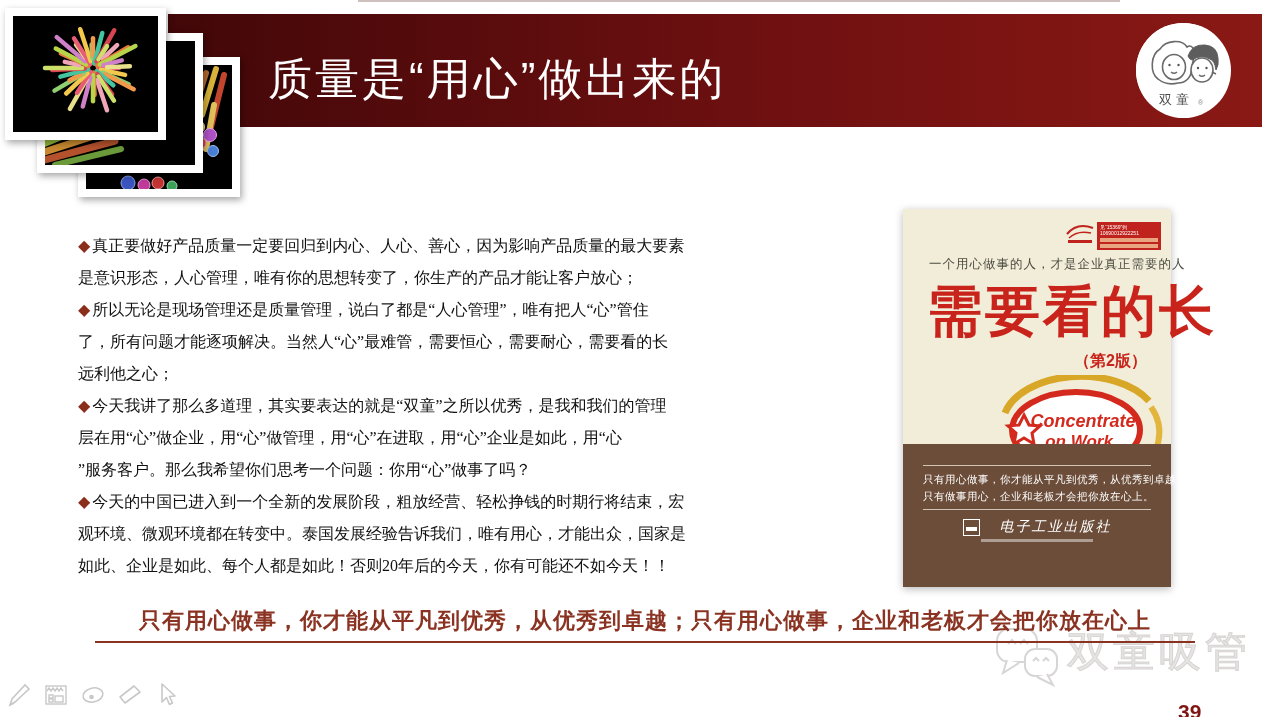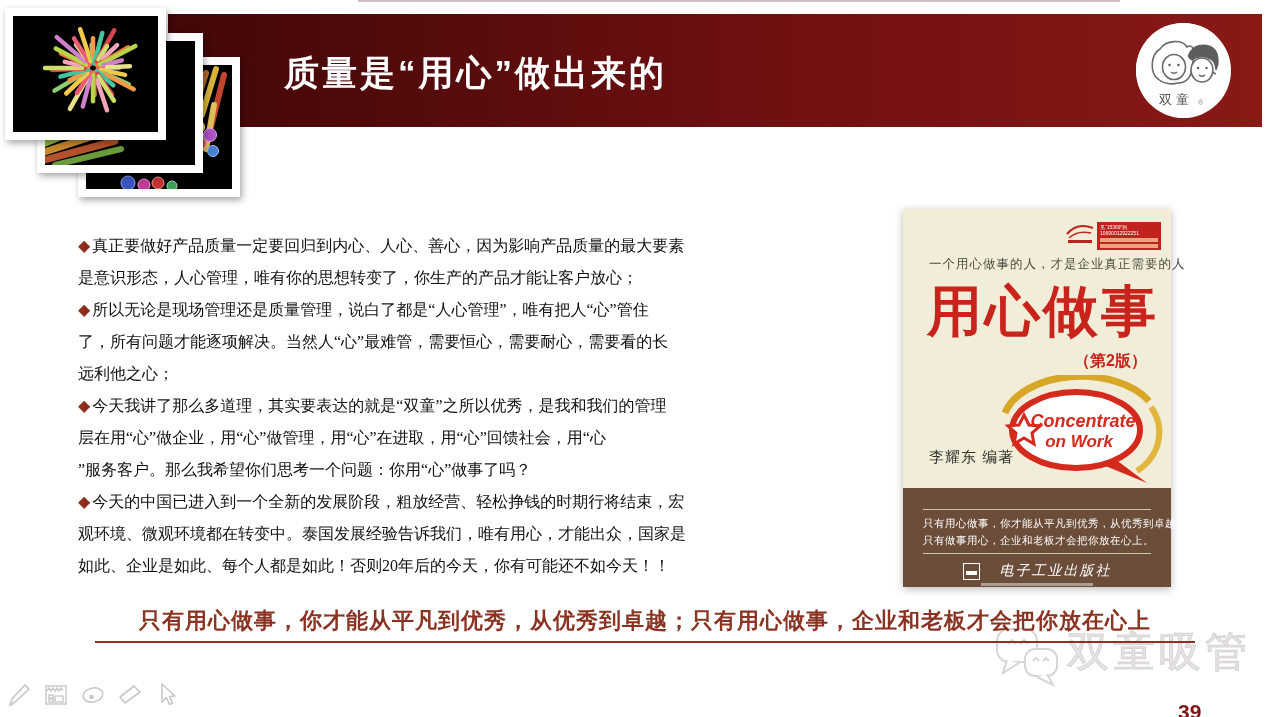--- a/index.html
+++ b/index.html
@@ -5,21 +5,21 @@
   html,body{margin:0;padding:0;background:#fff;}
   .slide{position:relative;width:1279px;height:717px;background:#ffffff;overflow:hidden;
          font-family:"Liberation Sans","DejaVu Sans",sans-serif;}
 
   
   .top-hairline{position:absolute;left:358px;top:0;width:762px;height:2px;background:#cfc0c0;}
 
   
   .banner{position:absolute;left:168px;top:14px;width:1094px;height:113px;z-index:1;
           background:linear-gradient(90deg,#420708 0%,#6f1011 55%,#8a1915 100%);}
-  .banner-title{position:absolute;left:116px;top:36px;font-size:35px;font-weight:bold;color:#ffffff;
+  .banner-title{position:absolute;left:100px;top:36px;font-size:44px;font-weight:normal;color:#ffffff;
                 letter-spacing:3px;white-space:nowrap;}
   .logo-circle{position:absolute;left:968px;top:9px;width:95px;height:95px;border-radius:50%;
                background:#ffffff;}
   .logo-circle svg{display:block;}
 
   
   .photo{position:absolute;background:#ffffff;padding:8px;box-shadow:2px 3px 7px rgba(0,0,0,.35);}
   .photo-inner{background:#000;width:100%;height:100%;overflow:hidden;}
   #photo1{left:5px;top:8px;width:145px;height:116px;z-index:5;}
   #photo2{left:37px;top:33px;width:150px;height:124px;z-index:4;}
@@ -37,21 +37,21 @@
   .book-badge{position:absolute;right:10px;top:13px;display:flex;align-items:flex-start;gap:2px;}
   .badge-box{background:#c0231d;color:#fff;font-size:5px;line-height:6px;padding:2px 3px;width:58px;}
   .badge-row{white-space:nowrap;overflow:hidden;}
   .badge-bar{height:4px;background:rgba(255,235,180,.65);margin-top:2px;}
   .book-tagline{position:absolute;left:26px;top:47px;font-size:12.5px;color:#4b4b40;letter-spacing:1px;white-space:nowrap;}
   .book-title{position:absolute;left:24px;top:66px;font-size:55px;font-weight:bold;color:#c9241b;
               font-family:"Liberation Serif","DejaVu Serif",serif;letter-spacing:3px;white-space:nowrap;}
   .book-edition{position:absolute;right:24px;top:142px;font-size:16px;font-weight:bold;color:#c9241b;}
   .bubble-wrap{position:absolute;right:4px;top:166px;width:176px;height:112px;}
   .book-author{position:absolute;left:26px;top:239px;font-size:15px;color:#33332c;letter-spacing:1px;}
-  .book-brown{position:absolute;left:0;bottom:0;width:100%;height:99px;background:#6b4d39;color:#fff;}
+  .book-brown{position:absolute;left:0;bottom:0;width:100%;height:143px;background:#6b4d39;color:#fff;}
   .brown-line{position:absolute;left:20px;right:20px;height:1px;background:#e9e2d6;opacity:.8;}
   .blurb{position:absolute;left:20px;top:27px;font-size:10.5px;line-height:17px;letter-spacing:.5px;white-space:nowrap;}
   .publisher{position:absolute;left:0;right:0;top:74px;text-align:center;}
   .pub-row{display:flex;justify-content:center;align-items:center;gap:20px;}
   .pub-logo{width:15px;height:15px;border:1px solid #fff;position:relative;background:#6b4d39;}
   .pub-logo::after{content:"";position:absolute;left:2px;top:7px;right:2px;height:4px;background:#fff;}
   .pub-name{font-size:14px;font-style:italic;font-family:"Liberation Serif","DejaVu Serif",serif;letter-spacing:2px;}
   .pub-sub{height:3px;width:112px;background:rgba(255,255,255,.45);margin:3px auto 0;}
 
   
@@ -181,21 +181,21 @@
     </div>
   </div>
 
   <div id="body-text">
       <div class="body-line"><span class="diamond">◆</span>真正要做好产品质量一定要回归到内心、人心、善心，因为影响产品质量的最大要素</div>
       <div class="body-line">是意识形态，人心管理，唯有你的思想转变了，你生产的产品才能让客户放心；</div>
       <div class="body-line"><span class="diamond">◆</span>所以无论是现场管理还是质量管理，说白了都是“人心管理”，唯有把人“心”管住</div>
       <div class="body-line">了，所有问题才能逐项解决。当然人“心”最难管，需要恒心，需要耐心，需要看的长</div>
       <div class="body-line">远利他之心；</div>
       <div class="body-line"><span class="diamond">◆</span>今天我讲了那么多道理，其实要表达的就是“双童”之所以优秀，是我和我们的管理</div>
-      <div class="body-line">层在用“心”做企业，用“心”做管理，用“心”在进取，用“心”回馈社会，用“心</div>
+      <div class="body-line">层在用“心”做企业，用“心”做管理，用“心”在进取，用“心”企业是如此，用“心</div>
       <div class="body-line">”服务客户。那么我希望你们思考一个问题：你用“心”做事了吗？</div>
       <div class="body-line"><span class="diamond">◆</span>今天的中国已进入到一个全新的发展阶段，粗放经营、轻松挣钱的时期行将结束，宏</div>
       <div class="body-line">观环境、微观环境都在转变中。泰国发展经验告诉我们，唯有用心，才能出众，国家是</div>
       <div class="body-line">如此、企业是如此、每个人都是如此！否则20年后的今天，你有可能还不如今天！！</div>
     </div>
 
   <div id="book">
     <div class="book-badge">
       <svg width="30" height="24" viewBox="0 0 30 24">
         <path d="M2 12 q10 -12 26 -6" fill="none" stroke="#c0231d" stroke-width="2"></path>
@@ -203,21 +203,21 @@
         <rect x="3" y="18" width="24" height="3" fill="#c0231d"></rect>
       </svg>
       <div class="badge-box">
         <div class="badge-row">见“15369”到</div>
         <div class="badge-row">10690012922251</div>
         <div class="badge-bar"></div>
         <div class="badge-bar"></div>
       </div>
     </div>
     <div class="book-tagline">一个用心做事的人，才是企业真正需要的人</div>
-    <div class="book-title">用心做事</div>
+    <div class="book-title">需要看的长</div>
     <div class="book-edition">（第2版）</div>
     <div class="bubble-wrap">
       <svg width="176" height="112" viewBox="0 0 176 112">
         <path d="M14 38 A78 48 0 0 1 158 26" fill="none" stroke="#d9a727" stroke-width="7"></path>
         <path d="M160 32 A55 48 0 0 1 146 96" fill="none" stroke="#e2b53c" stroke-width="6"></path>
         <ellipse cx="85" cy="55" rx="64" ry="38" fill="#ffffff" stroke="#d42a1e" stroke-width="6"></ellipse>
         <path d="M124 84 L156 108 L112 90 Z" fill="#d42a1e"></path>
         <path d="M33 40 l5 10 11 1 -8 7 2 11 -10 -6 -10 6 2 -11 -8 -7 11 -1 Z" fill="#ffffff" stroke="#d42a1e" stroke-width="3"></path>
         <text x="92" y="52" font-size="18" font-weight="bold" font-style="italic" fill="#d42a1e" text-anchor="middle" font-family="Liberation Sans, sans-serif">Concentrate</text>
         <text x="88" y="72" font-size="17" font-weight="bold" font-style="italic" fill="#d42a1e" text-anchor="middle" font-family="Liberation Sans, sans-serif">on Work</text>

